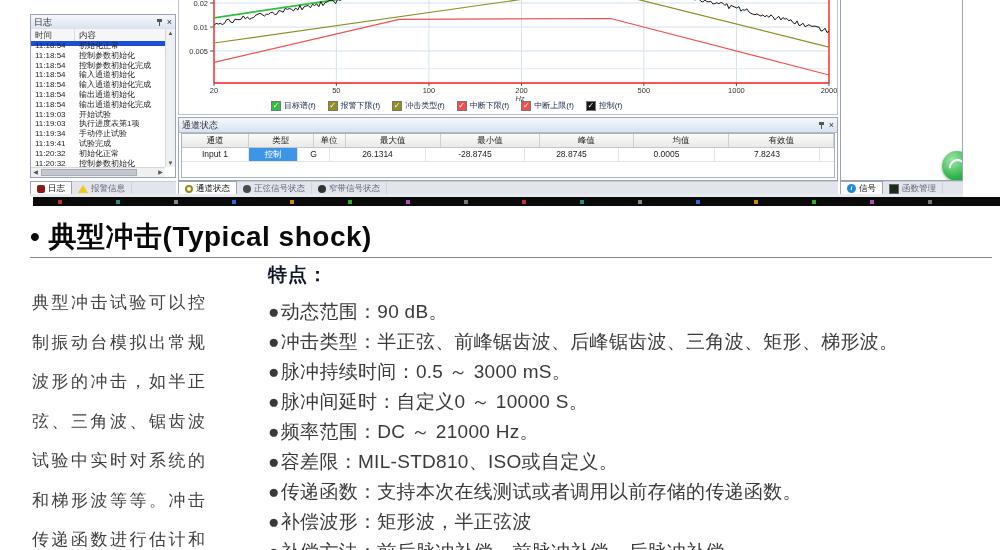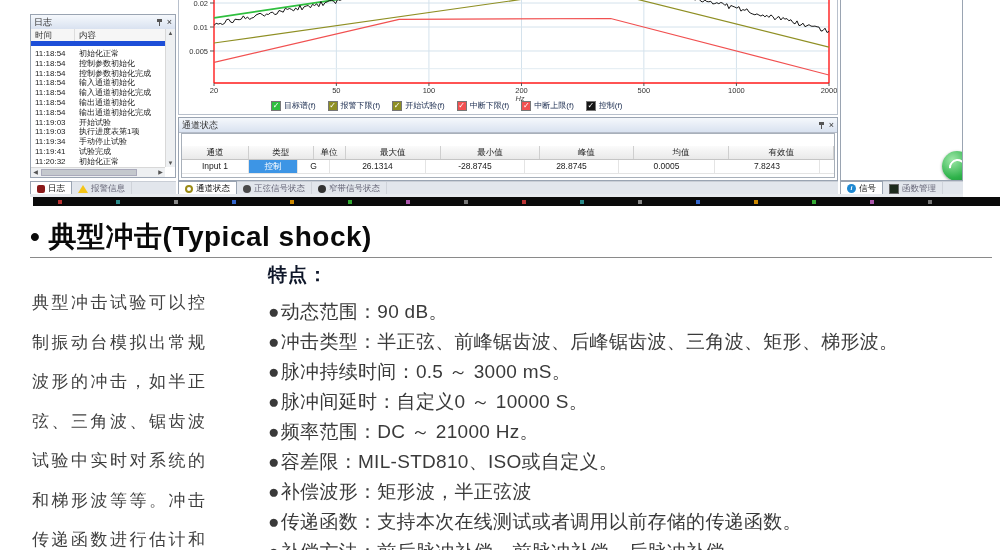--- a/index.html
+++ b/index.html
@@ -14,21 +14,21 @@
   .pin{display:inline-block;width:7px;height:8px;position:relative;}
   .pin::before{content:"";position:absolute;left:1px;top:1px;width:5px;height:3px;background:#555;}
   .pin::after{content:"";position:absolute;left:3px;top:4px;width:1px;height:4px;background:#555;}
   .closex{font-size:9px;color:#333;line-height:8px;cursor:default;}
   
   #logPanel{left:30px;top:14px;width:146px;height:164px;}
   .log-cols{position:absolute;left:0;right:10px;top:14px;height:12px;background:#f6f6f6;
             border-bottom:5px solid #1d4ed8;font-size:8.5px;color:#333;display:flex;}
   .log-cols span{padding-left:4px;line-height:12px;}
   .log-cols .c1{width:44px;border-right:1px solid #ddd;box-sizing:border-box;}
-  #logRows{position:absolute;left:0;right:10px;top:26px;bottom:10px;overflow:hidden;margin-top:8px;}
+  #logRows{position:absolute;left:0;right:10px;top:26px;bottom:10px;overflow:hidden;}
   .log-row{display:flex;font-size:8px;line-height:9.8px;height:9.8px;color:#222;white-space:nowrap;}
   .log-row .c1{width:44px;padding-left:4px;box-sizing:border-box;}
   .log-row .c2{padding-left:4px;}
   .vscroll{position:absolute;right:0;top:14px;bottom:10px;width:10px;background:#eef0f2;border-left:1px solid #d8d8d8;box-sizing:border-box;}
   .vscroll .a{position:absolute;left:0;width:100%;text-align:center;font-size:6px;color:#555;line-height:8px;}
   .hscroll{position:absolute;left:0;right:10px;bottom:0;height:10px;background:#eef0f2;border-top:1px solid #d8d8d8;box-sizing:border-box;}
   .hscroll .a{position:absolute;top:0;font-size:6px;color:#555;line-height:9px;width:9px;text-align:center;}
   .hthumb{position:absolute;left:10px;right:28px;top:1px;bottom:1px;background:#c4c8cd;border:1px solid #aab;}
   
   .tabstrip{position:absolute;height:14px;background:#e2e6ec;border-top:1px solid #c9ced6;
@@ -48,21 +48,21 @@
   
   #chartPanel{position:absolute;left:178px;top:0;width:660px;height:115px;background:#fff;
               border:1px solid #b8c0cc;border-top:none;box-sizing:border-box;}
   #legend{position:absolute;left:92px;top:100px;display:flex;gap:12px;align-items:center;}
   .lg-item{display:flex;align-items:center;gap:3px;font-size:8px;color:#223355;}
   .lg-box{width:10px;height:10px;border:1px solid #777;box-sizing:border-box;color:#fff;
           font-size:8px;line-height:8px;text-align:center;}
   
   #chPanel{left:178px;top:117px;width:660px;height:64px;}
   .ch-table{position:absolute;left:2px;right:2px;top:15px;bottom:2px;border:1px solid #a8b0ba;background:#fff;overflow:hidden;}
-  .ch-hrow{display:flex;height:13px;background:linear-gradient(#fbfbfb,#e9e9e9);border-bottom:1px solid #c5c5c5;margin-top:12px;}
+  .ch-hrow{display:flex;height:13px;background:linear-gradient(#fbfbfb,#e9e9e9);border-bottom:1px solid #c5c5c5;}
   .ch-hrow span{font-size:8.5px;line-height:13px;text-align:center;color:#222;border-right:1px solid #cfcfcf;box-sizing:border-box;}
   .ch-drow{display:flex;height:13px;border-bottom:1px solid #e4e4e4;}
   .ch-drow span{font-size:8.5px;line-height:13px;text-align:center;color:#222;border-right:1px solid #e4e4e4;box-sizing:border-box;}
   .ch-drow span.hl{color:#fff;}
   
   #rightPanel{left:840px;top:0;width:123px;height:181px;border-top:none;overflow:hidden;}
   #greenBtn{position:absolute;left:101px;top:151px;width:30px;height:30px;border-radius:50%;
             background:radial-gradient(circle at 35% 30%,#9fe8a9,#2eb24a 62%,#1d8f38);
             box-shadow:0 1px 3px rgba(0,0,0,.4);}
   #greenBtn .arc{position:absolute;left:7px;top:8px;width:13px;height:13px;border-radius:50%;
@@ -226,21 +226,21 @@
         <div class="lg-item">
           <span class="lg-box" style="background: rgb(47, 191, 63);">✓</span>
           <span>目标谱(f)</span>
         </div>
         <div class="lg-item">
           <span class="lg-box" style="background: rgb(143, 143, 35);">✓</span>
           <span>报警下限(f)</span>
         </div>
         <div class="lg-item">
           <span class="lg-box" style="background: rgb(143, 143, 35);">✓</span>
-          <span>开始试验(f)</span>
+          <span>冲击类型(f)</span>
         </div>
         <div class="lg-item">
           <span class="lg-box" style="background: rgb(241, 80, 80);">✓</span>
           <span>中断下限(f)</span>
         </div>
         <div class="lg-item">
           <span class="lg-box" style="background: rgb(241, 80, 80);">✓</span>
           <span>中断上限(f)</span>
         </div>
         <div class="lg-item">
@@ -352,19 +352,19 @@
 
   <div id="features">
     <div id="featHead" style="color: #0f172a;">特点：</div>
     <div id="featList">
         <div class="feat"><span class="blt">●</span><span>动态范围：90 dB。</span></div>
         <div class="feat"><span class="blt">●</span><span>冲击类型：半正弦、前峰锯齿波、后峰锯齿波、三角波、矩形、梯形波。</span></div>
         <div class="feat"><span class="blt">●</span><span>脉冲持续时间：0.5 ～ 3000 mS。</span></div>
         <div class="feat"><span class="blt">●</span><span>脉冲间延时：自定义0 ～ 10000 S。</span></div>
         <div class="feat"><span class="blt">●</span><span>频率范围：DC ～ 21000 Hz。</span></div>
         <div class="feat"><span class="blt">●</span><span>容差限：MIL-STD810、ISO或自定义。</span></div>
+        <div class="feat"><span class="blt">●</span><span>传递函数：支持本次在线测试或者调用以前存储的传递函数。</span></div>
         <div class="feat"><span class="blt">●</span><span>补偿波形：矩形波，半正弦波</span></div>
-        <div class="feat"><span class="blt">●</span><span>传递函数：支持本次在线测试或者调用以前存储的传递函数。</span></div>
         <div class="feat"><span class="blt">●</span><span>补偿方法：前后脉冲补偿，前脉冲补偿，后脉冲补偿</span></div>
       </div>
   </div>
 
 </div>
 
 </body></html>

